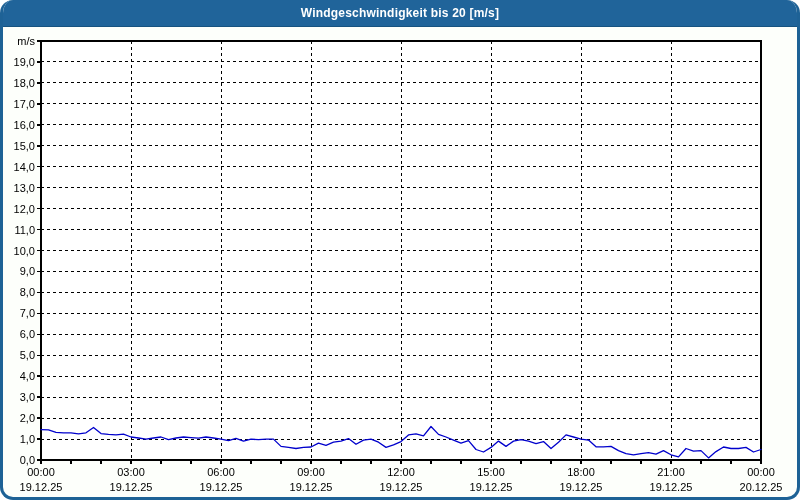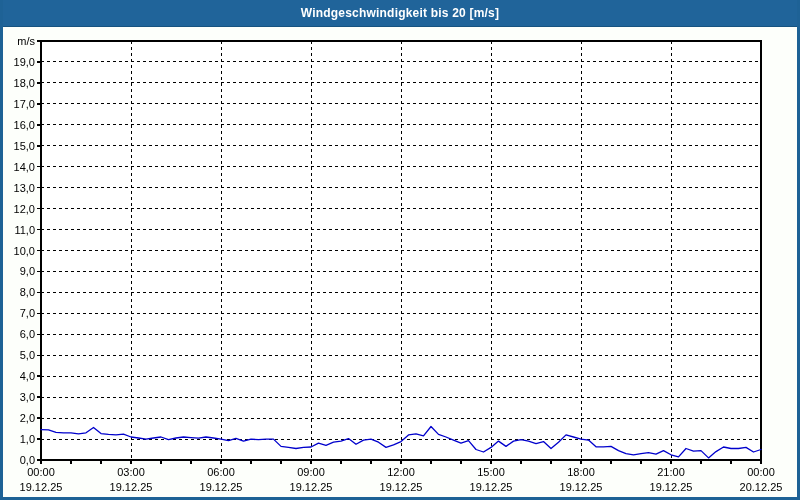--- a/index.html
+++ b/index.html
@@ -32,21 +32,21 @@
   }
   svg text{
     font-family:"Liberation Sans",sans-serif;
     font-size:11px;
     fill:#000000;
   }
 </style>
 </head>
 <body>
 
-<div class="window" style="background: rgb(253, 255, 251); border-color: rgb(30, 98, 150);">
+<div class="window" style="background: rgb(253, 255, 251); border-color: rgb(30, 98, 150); border-radius: 13px;">
   <div class="titlebar" style="background: rgb(32, 100, 154);">
     <span class="title-text" style="color: rgb(255, 255, 255);">Windgeschwindigkeit bis 20 [m/s]</span>
   </div>
   <div class="chart-wrap">
     <svg width="794" height="470" viewBox="0 27 794 470">
         <rect x="38" y="41" width="720" height="419" fill="#ffffff"></rect>
         <line x1="38" y1="439.05" x2="758" y2="439.05" stroke="#000000" stroke-width="1" stroke-dasharray="3,3" shape-rendering="crispEdges"></line>
         <line x1="38" y1="418.1" x2="758" y2="418.1" stroke="#000000" stroke-width="1" stroke-dasharray="3,3" shape-rendering="crispEdges"></line>
         <line x1="38" y1="397.15" x2="758" y2="397.15" stroke="#000000" stroke-width="1" stroke-dasharray="3,3" shape-rendering="crispEdges"></line>
         <line x1="38" y1="376.2" x2="758" y2="376.2" stroke="#000000" stroke-width="1" stroke-dasharray="3,3" shape-rendering="crispEdges"></line>

